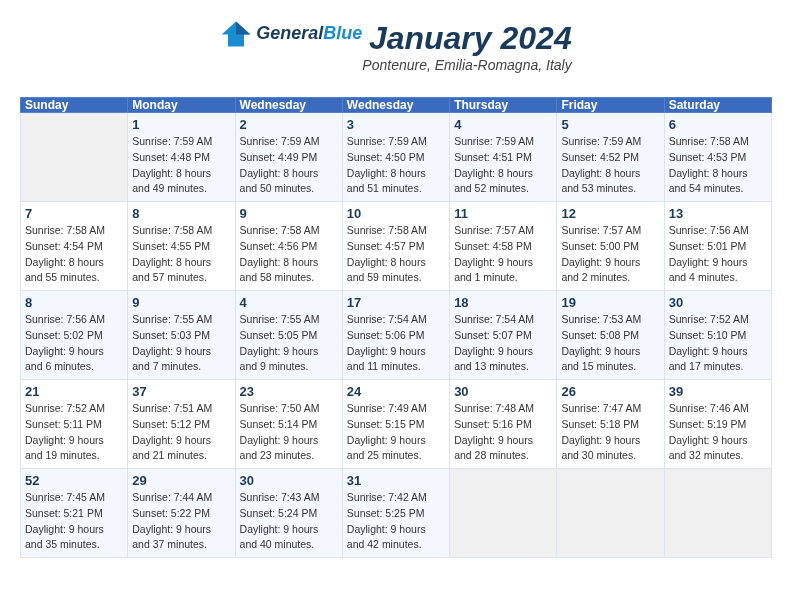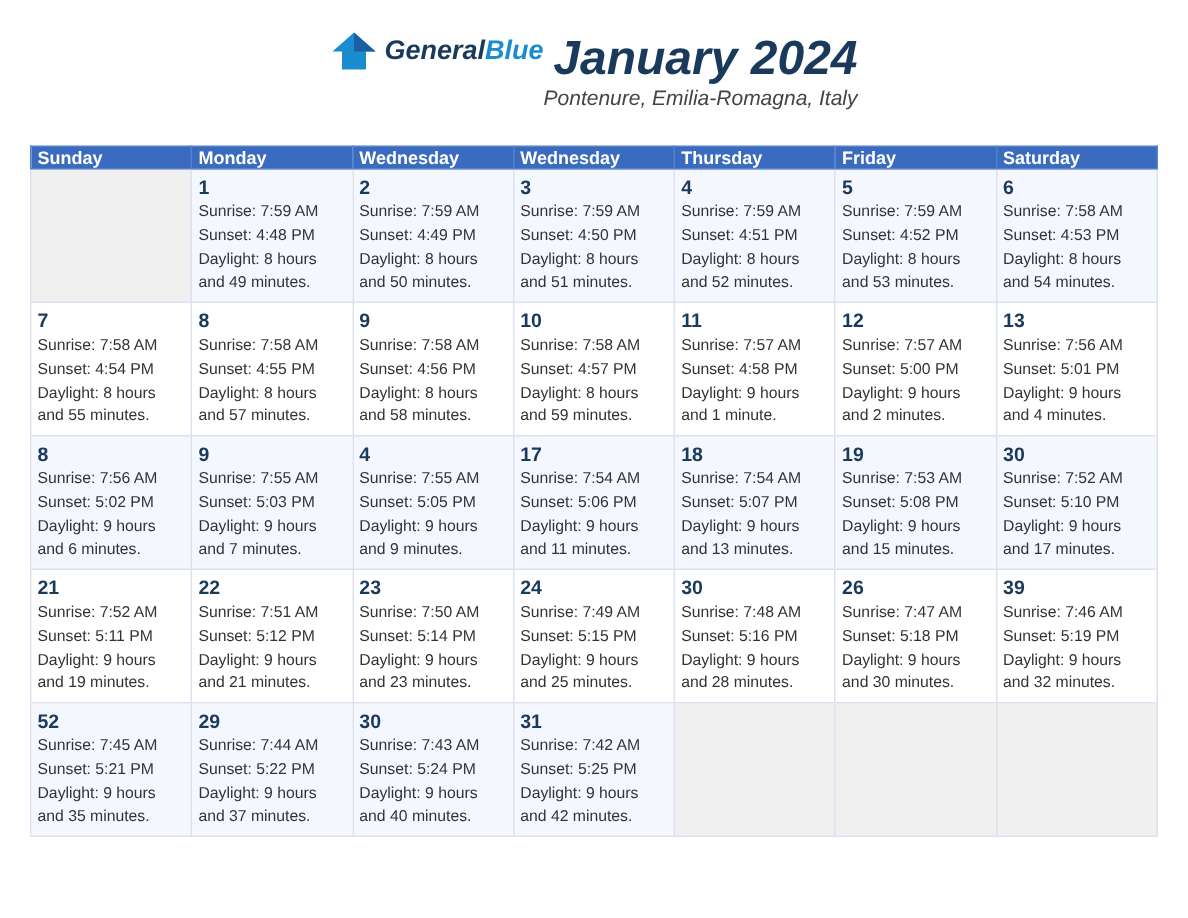--- a/index.html
+++ b/index.html
@@ -217,21 +217,21 @@
           <span class="day-number">30</span>
           <div class="day-info">Sunrise: 7:52 AM<br>Sunset: 5:10 PM<br>Daylight: 9 hours and 17 minutes.</div>
         </td>
       </tr>
       <tr>
         <td>
           <span class="day-number">21</span>
           <div class="day-info">Sunrise: 7:52 AM<br>Sunset: 5:11 PM<br>Daylight: 9 hours and 19 minutes.</div>
         </td>
         <td>
-          <span class="day-number">22</span>
+          <span class="day-number">37</span>
           <div class="day-info">Sunrise: 7:51 AM<br>Sunset: 5:12 PM<br>Daylight: 9 hours and 21 minutes.</div>
         </td>
         <td>
           <span class="day-number">23</span>
           <div class="day-info">Sunrise: 7:50 AM<br>Sunset: 5:14 PM<br>Daylight: 9 hours and 23 minutes.</div>
         </td>
         <td>
           <span class="day-number">24</span>
           <div class="day-info">Sunrise: 7:49 AM<br>Sunset: 5:15 PM<br>Daylight: 9 hours and 25 minutes.</div>
         </td>

